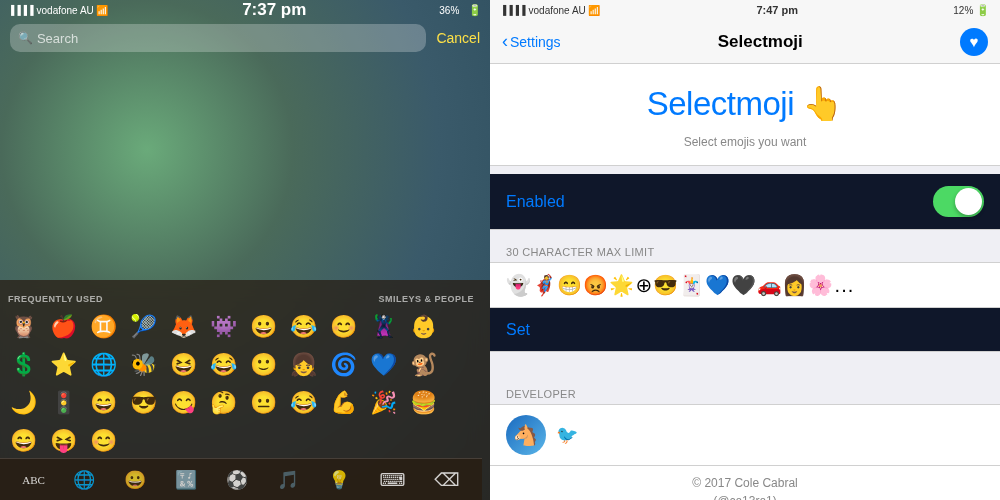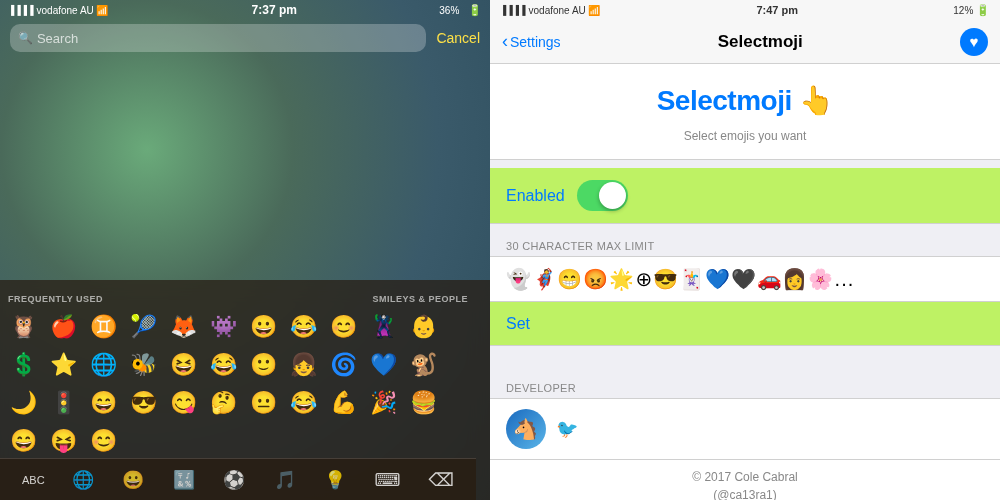--- a/index.html
+++ b/index.html
@@ -77,21 +77,21 @@
     }
     .search-icon-sym { color: rgba(255,255,255,0.7); font-size: 12px; }
     .search-placeholder { color: rgba(255,255,255,0.7); font-size: 13px; }
     .cancel-btn { color: #fde047; font-size: 14px; margin-left: 10px; cursor: pointer; }
 
     
     .emoji-keyboard {
       position: absolute;
       bottom: 0;
       left: 0;
-      right: 14px;
+      right: 8px;
       height: 210px;
       z-index: 5;
       text-align: center;
     }
     .emoji-section-header {
       display: flex;
       padding: 4px 8px 2px;
       font-size: 9px;
       color: rgba(255,255,255,0.6);
       font-weight: 600;
@@ -120,20 +120,21 @@
       left: 0;
       right: 0;
       height: 42px;
       background: rgba(40,30,20,0.9);
       border-top: 1px solid rgba(255,255,255,0.15);
       display: flex;
       align-items: center;
       justify-content: space-around;
       z-index: 6;
       padding: 0 8px;
+      font-family: Liberation Serif, serif;
     }
     .toolbar-item { font-size: 18px; cursor: pointer; color: rgba(255,255,255,0.8); }
     .toolbar-label { font-size: 11px; color: rgba(255,255,255,0.8); font-weight: 500; }
     .backspace-btn { font-size: 18px; color: rgba(255,255,255,0.8); cursor: pointer; }
 
     
     .right-panel {
       width: 510px;
       height: 500px;
       background: #efeff4;
@@ -182,42 +183,43 @@
 
     
     .app-header {
       background: #fff;
       padding: 20px 0 16px;
       text-align: center;
       border-bottom: 1px solid #d0d0d0;
       flex-shrink: 0;
     }
     .app-title {
-      font-size: 28px;
-      font-weight: 700;
+      font-size: 33px;
+      font-weight: 400;
       color: #007aff;
       letter-spacing: -0.5px;
     }
     .app-subtitle {
       font-size: 12px;
       color: #888;
       margin-top: 12px;
     }
 
     
     .settings-list {
       flex: 1;
       overflow-y: auto;
     }
 
     .settings-row {
-      background: #bef264;
-      border-bottom: 1px solid #d0d0d0;
-      display: flex;
-      align-items: center;
+      background: #0f172a;
+      border-bottom: 1px solid #d0d0d0;
+      display: flex;
+      align-items: center;
+      justify-content: space-between;
       padding: 12px 16px;
       min-height: 44px;
       gap: 12px;
     }
     .settings-row:first-child {
       border-top: 1px solid #d0d0d0;
     }
 
     .settings-section-header {
       padding: 8px 16px 4px;
@@ -310,21 +312,21 @@
 <div class="left-panel">
   <div class="left-bg"></div>
   <div class="left-blur-overlay"></div>
 
   <div class="status-bar-left">
     <div class="status-left-info">
       <span style="font-size:9px">▐▐▐▐</span>
       <span>vodafone AU</span>
       <span>📶</span>
     </div>
-    <div style="font-size:12px;font-weight:600">7:37 pm</div>
+    <div style="font-size:17px;font-weight:600">7:37 pm</div>
     <div class="status-right-info">
       <span>36%</span>
       <span style="font-size:11px">🔋</span>
     </div>
   </div>
 
   <div class="search-bar">
     <div class="search-input-wrap">
       <span class="search-icon-sym">🔍</span>
       <span class="search-placeholder">Search</span>

